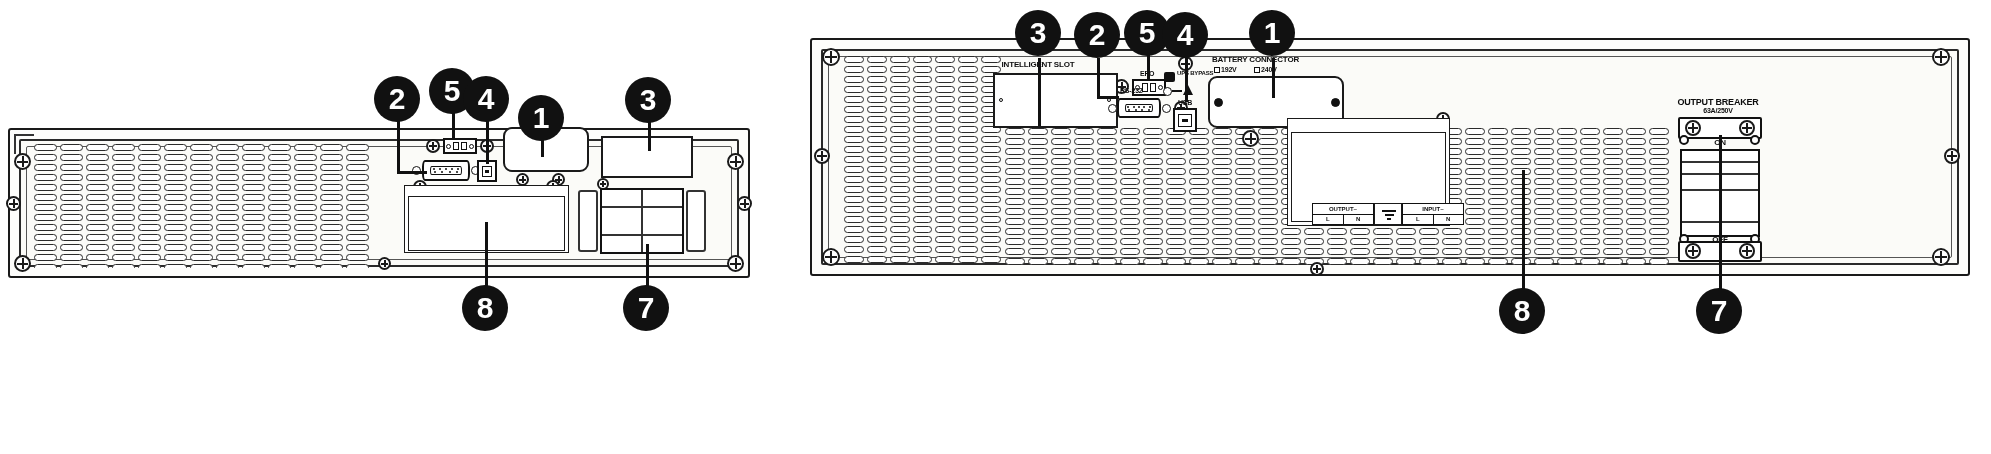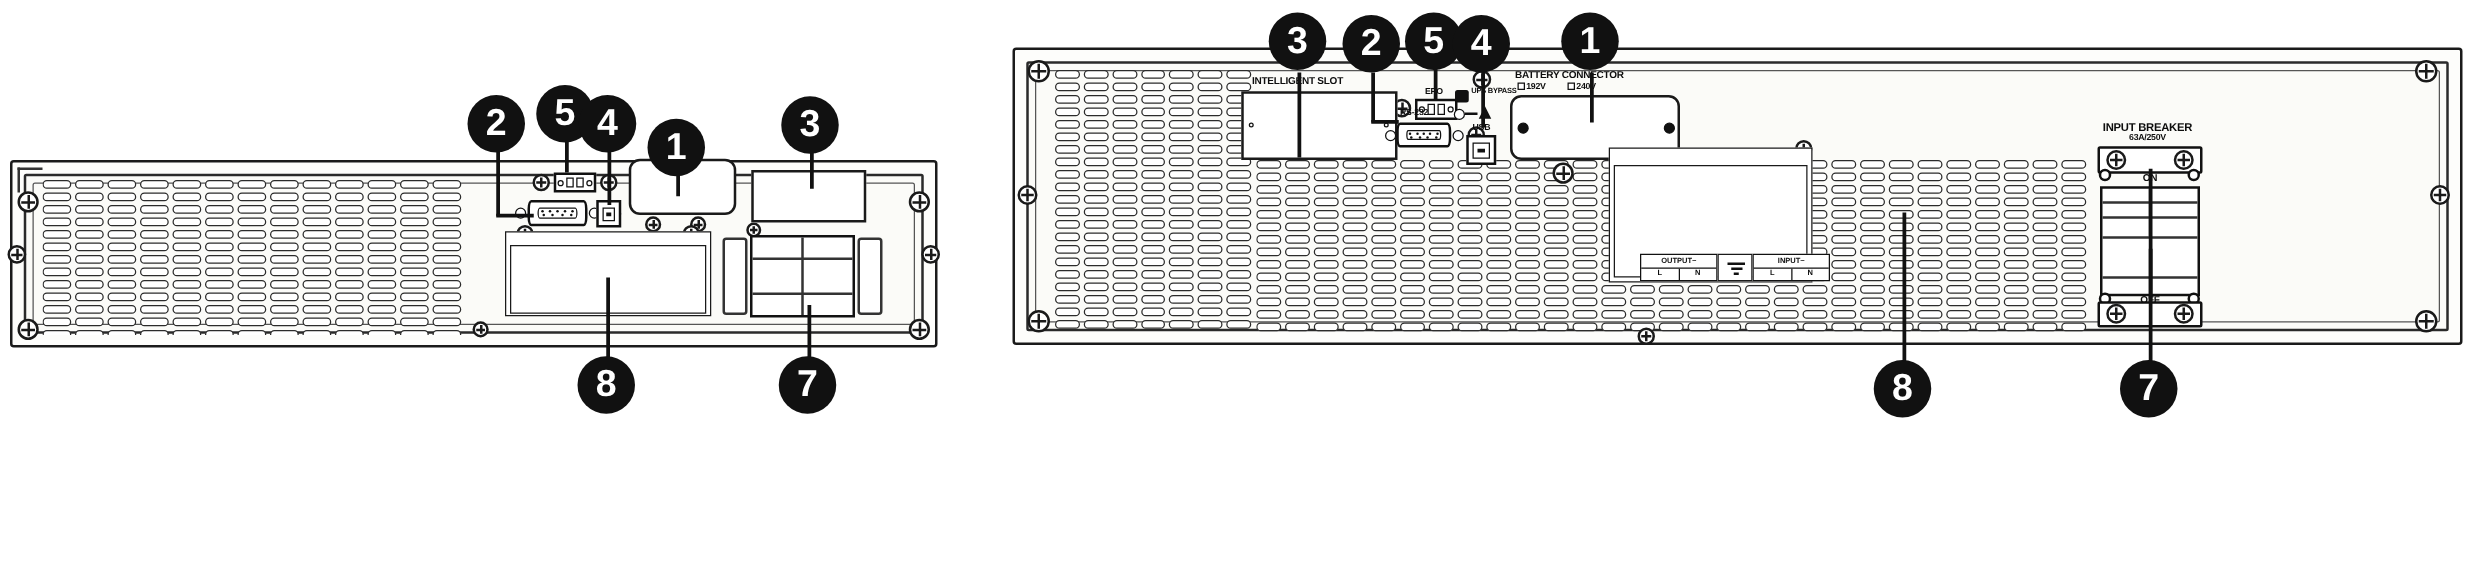--- a/index.html
+++ b/index.html
@@ -1358,21 +1358,21 @@
       </div>
       <div class="trow">
         <div class="tcell">L</div>
         <div class="tcell">N</div>
       </div>
     </div>
 
     <div class="leader" style="left:722px; top:170px; height:140px;"></div>
     <div class="callout" style="left:699px; top:288px;">8</div>
 
-    <div class="lbl t9 ctr" style="left:858px; top:97px; width:120px;">INPUT BREAKER</div>
+    <div class="lbl t9 ctr" style="left:858px; top:97px; width:120px;">OUTPUT BREAKER</div>
     <div class="lbl t7 ctr" style="left:858px; top:107px; width:120px;">63A/250V</div>
 
     <div class="breaker" style="left:878px; top:117px; width:84px; height:145px;">
 
       <div class="brk-plate" style="left:0; top:0; width:84px; height:22px;"></div>
       <div class="screw" style="left:7px; top:3px; width:16px; height:16px;"></div>
       <div class="screw" style="left:61px; top:3px; width:16px; height:16px;"></div>
       <div class="brk-lug" style="left:1px; top:18px;"></div>
       <div class="brk-lug" style="left:72px; top:18px;"></div>
 

